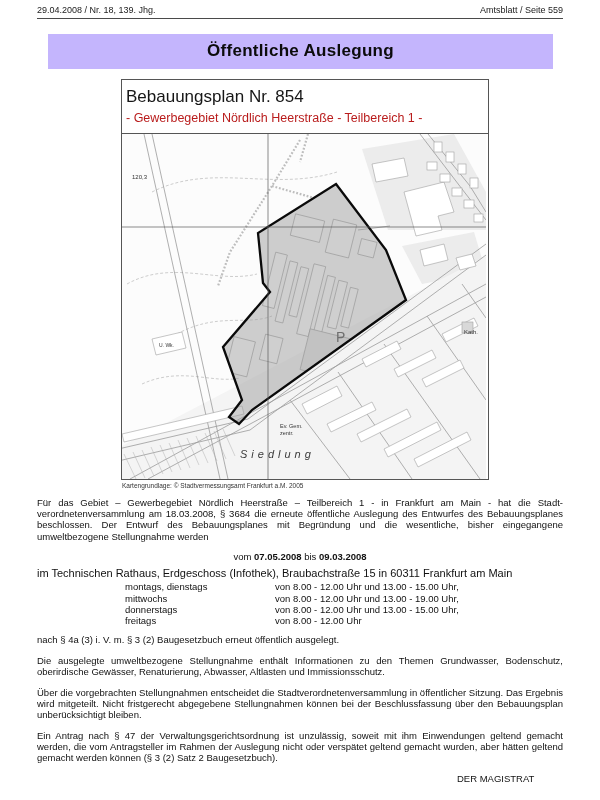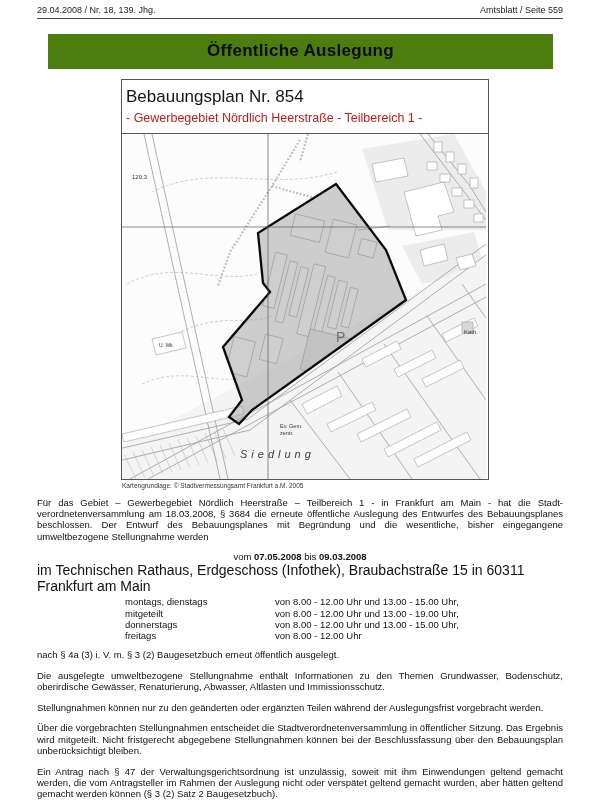--- a/index.html
+++ b/index.html
@@ -5,37 +5,37 @@
   html,body{margin:0;padding:0;background:#ffffff;}
   body{width:600px;height:800px;overflow:hidden;
        font-family:"Liberation Sans","DejaVu Sans",sans-serif;color:#111;}
   .page{padding:5px 37px 0 37px;}
 
   
   .masthead{display:flex;justify-content:space-between;align-items:center;
             font-size:9px;color:#222;padding-bottom:3px;border-bottom:1.2px solid #4a4a4a;}
 
   
-  .banner{margin:15px 10px 0 11px;background:#4d7c0f;text-align:center;
+  .banner{margin:15px 10px 0 11px;background:#c4b5fd;text-align:center;
           padding:7px 0 8px 0;font-size:17px;font-weight:bold;color:#0c0c0c;letter-spacing:.3px;}
 
   
   .plan-box{margin:10px 0 0 84px;width:366px;border:1px solid #555;background:#fff;}
   .box-head{border-bottom:1px solid #555;text-align:left;padding:7px 4px 8px 4px;}
   .box-title{font-size:17px;color:#161616;}
   .box-sub{font-size:12.5px;color:#b91c1c;margin-top:4px;}
   .map-wrap{display:block;width:364px;height:345px;}
   .map-caption{margin:2px 0 0 85px;font-size:6.5px;color:#333;}
 
   
   .para{margin-top:8px;font-size:9.5px;line-height:11.2px;text-align:justify;
         hyphens:manual;-webkit-hyphens:manual;}
   .date-line{margin-top:6px;text-align:center;font-size:9.5px;}
   .date-line b{font-weight:bold;text-align:right;}
-  .loc-line{font-size:14px;}
+  .loc-line{margin-top:5px;font-size:11px;}
   .schedule{margin:2px 0 0 88px;font-size:9.5px;line-height:11.2px;}
   .sched-row{display:flex;}
   .sched-days{width:150px;}
   .signature{margin:5px 0 0 420px;font-size:9.5px;line-height:11.2px;text-align:left;}
 
   svg text{font-family:"Liberation Sans","DejaVu Sans",sans-serif;}
 </style>
 </head>
 <body>
 
@@ -190,36 +190,35 @@
   </div>
 
   <div class="loc-line">im Technischen Rathaus, Erdgeschoss (Infothek), Braubachstraße 15 in 60311 Frankfurt am Main</div>
 
   <div class="schedule">
     <div class="sched-row">
       <span class="sched-days">montags, dienstags</span>
       <span>von 8.00 - 12.00 Uhr und 13.00 - 15.00 Uhr,</span>
     </div>
     <div class="sched-row">
-      <span class="sched-days">mitgeteilt</span>
+      <span class="sched-days">mittwochs</span>
       <span>von 8.00 - 12.00 Uhr und 13.00 - 19.00 Uhr,</span>
     </div>
     <div class="sched-row">
       <span class="sched-days">donnerstags</span>
       <span>von 8.00 - 12.00 Uhr und 13.00 - 15.00 Uhr,</span>
     </div>
     <div class="sched-row">
       <span class="sched-days">freitags</span>
       <span>von 8.00 - 12.00 Uhr</span>
     </div>
   </div>
 
   <p class="para">nach § 4a (3) i. V. m. § 3 (2) Baugesetzbuch erneut öffentlich ausgelegt.</p>
   <p class="para">Die ausgelegte umweltbezogene Stellungnahme enthält Informationen zu den Themen Grundwasser, Boden­schutz, oberirdische Gewässer, Renaturierung, Abwasser, Altlasten und Immissionsschutz.</p>
-  <p class="para">Stellungnahmen können nur zu den geänderten oder ergänzten Teilen während der Auslegungsfrist vorge­bracht werden.</p>
   <p class="para">Über die vorgebrachten Stellungnahmen entscheidet die Stadtverordnetenversammlung in öffentlicher Sit­zung. Das Ergebnis wird mitgeteilt. Nicht fristgerecht abgegebene Stellungnahmen können bei der Beschluss­fassung über den Bebauungsplan unberücksichtigt bleiben.</p>
   <p class="para">Ein Antrag nach § 47 der Verwaltungsgerichtsordnung ist unzulässig, soweit mit ihm Einwendungen geltend gemacht werden, die vom Antragsteller im Rahmen der Auslegung nicht oder verspätet geltend gemacht wur­den, aber hätten geltend gemacht werden können (§ 3 (2) Satz 2 Baugesetzbuch).</p>
 
   <div class="signature">
     <div>DER MAGISTRAT</div>
 
   </div>
 
 </div>
 

